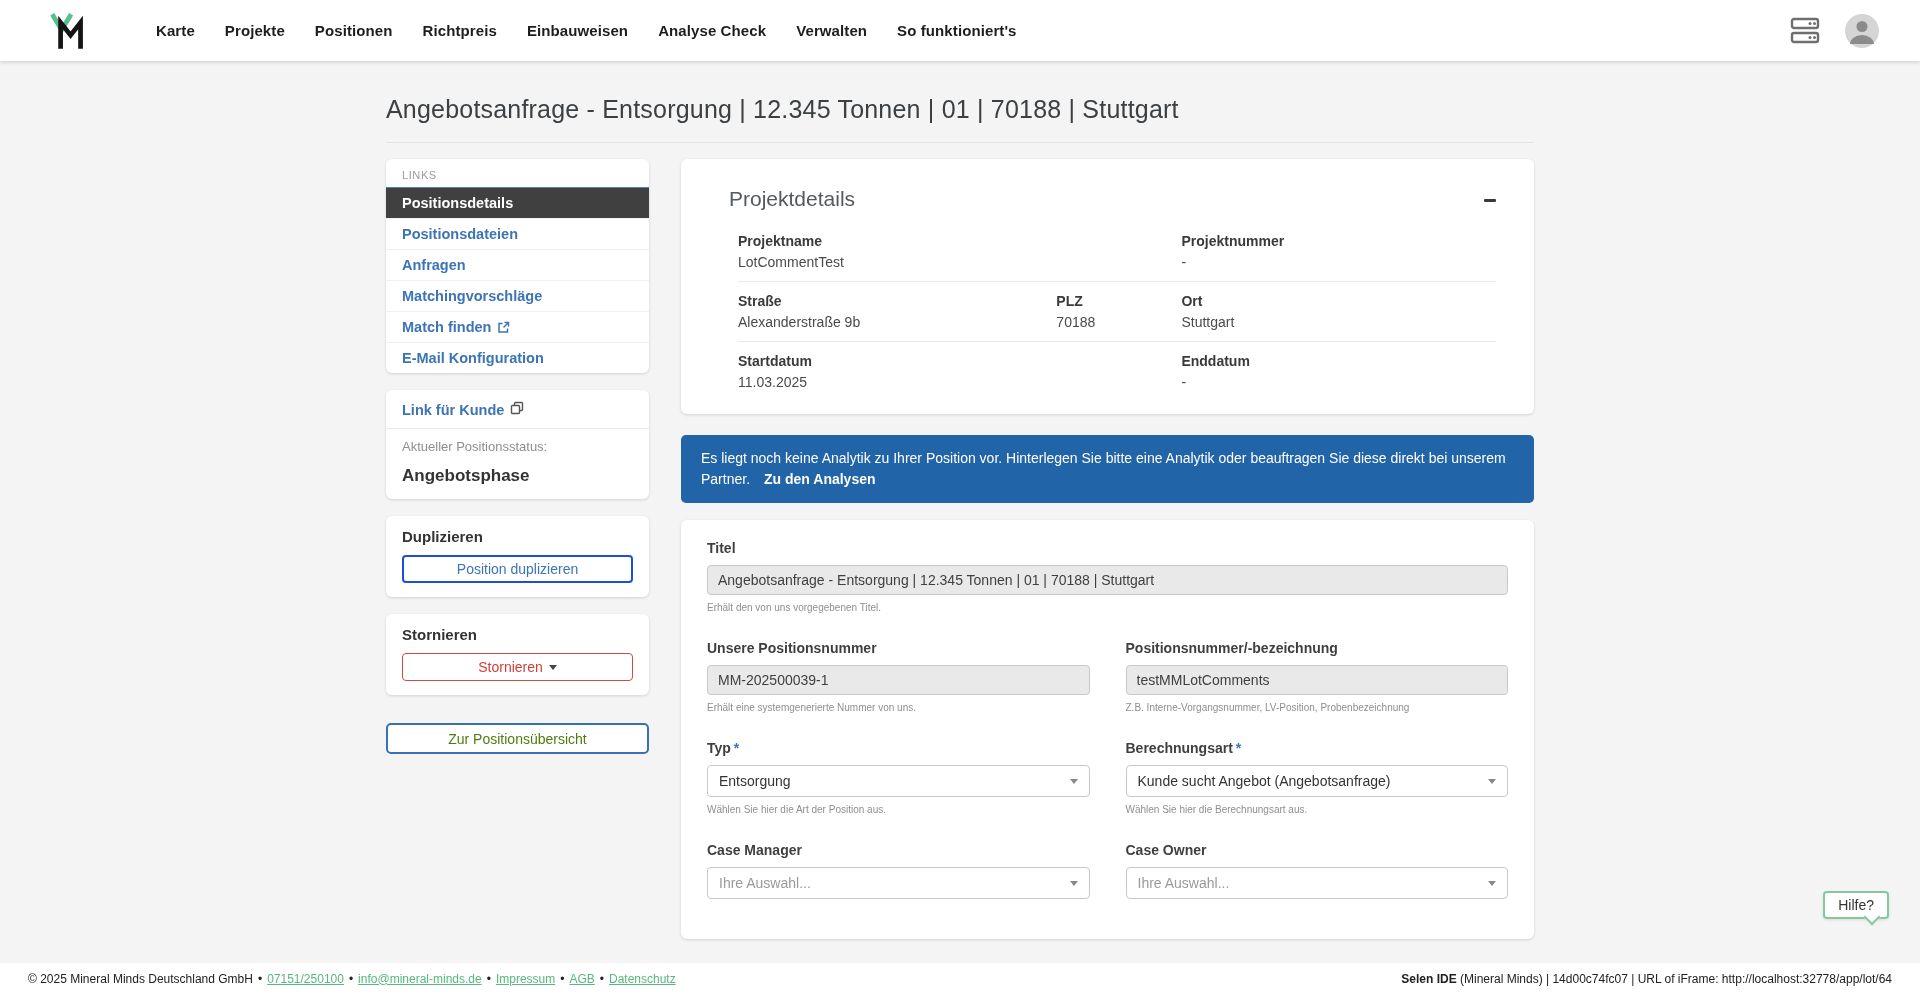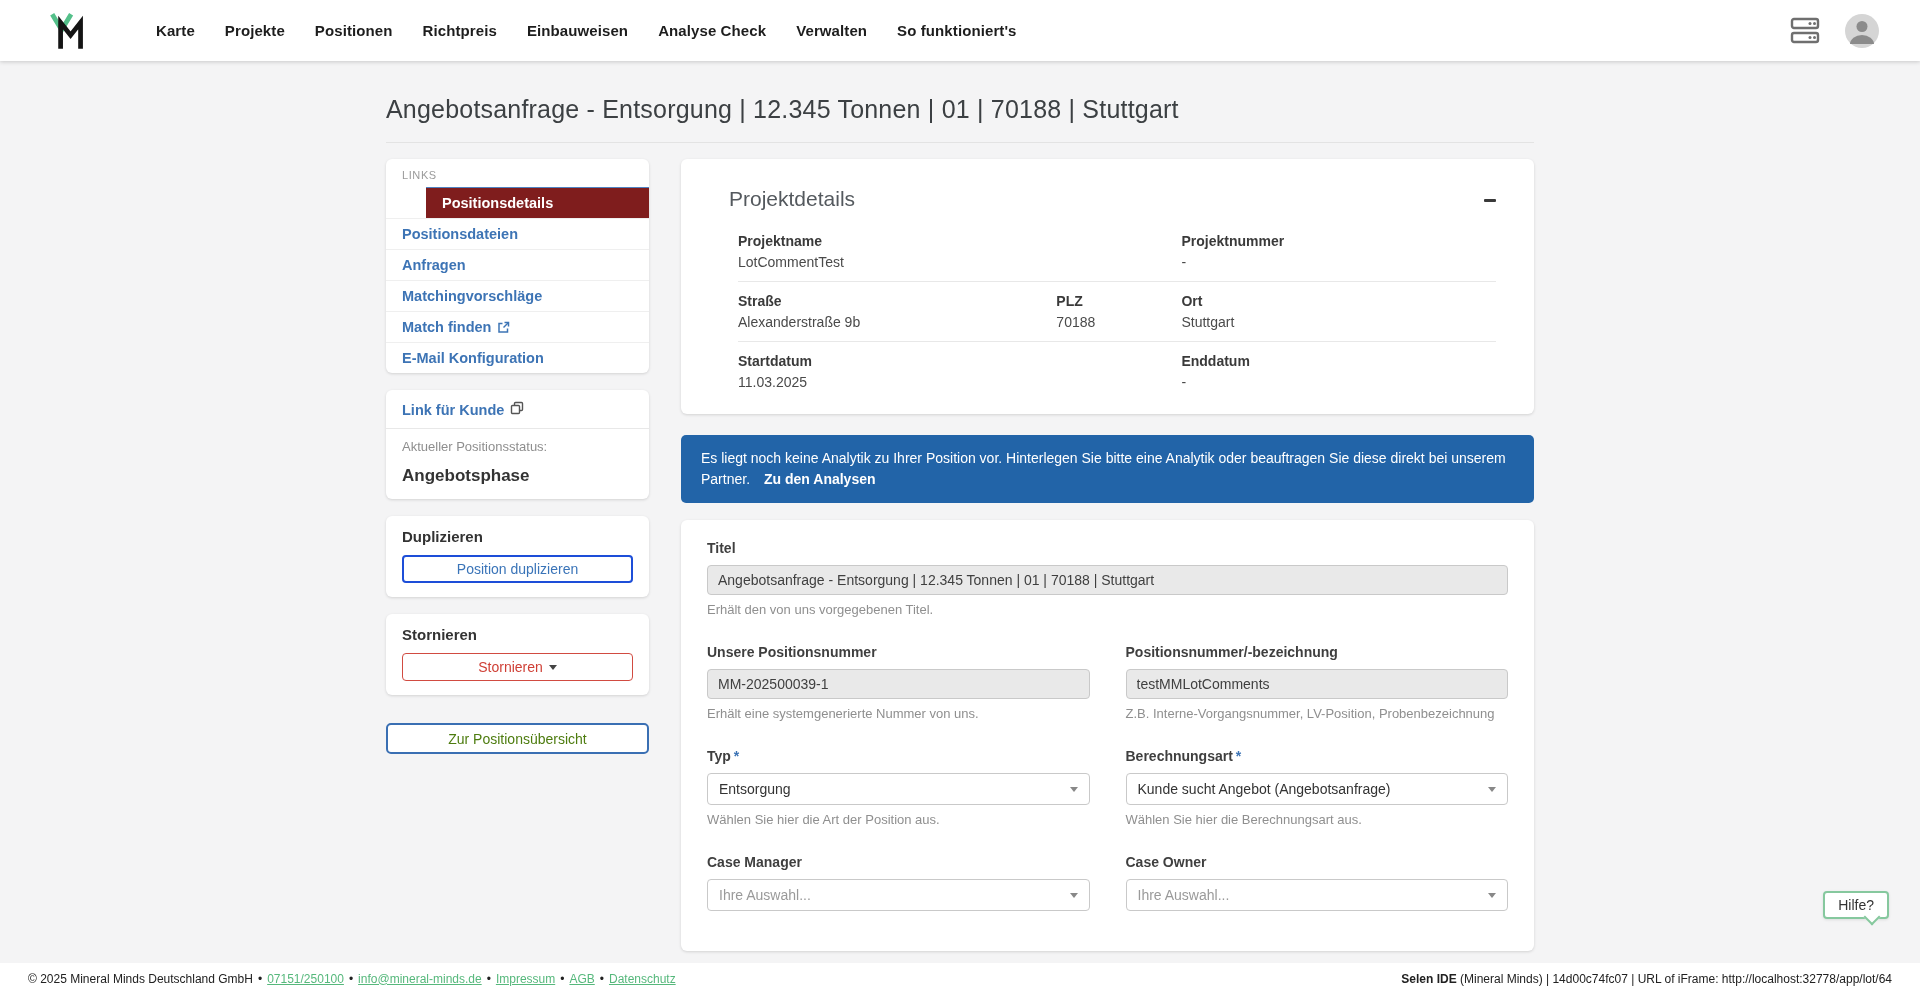--- a/index.html
+++ b/index.html
@@ -23,21 +23,21 @@
   .content { display:flex; gap:32px; align-items:flex-start; }
 
   .card { background:#fff; border-radius:6px; box-shadow:0 1px 3px rgba(0,0,0,.14); }
 
   
   .sidebar { width:263px; flex:0 0 263px; }
   .menu-card { overflow:hidden; }
   .links-header { font-size:11px; color:#9b9b9b; letter-spacing:.6px; padding:10px 16px 6px; font-weight:500; }
   .side-link { display:flex; align-items:center; gap:6px; padding:7px 16px; font-size:14.5px;
     font-weight:600; color:#3d74b5; border-top:1px solid #efefef; cursor:pointer; }
-  .side-link.active { background:#7f1d1d; color:#fff; border-top-color:#4e82c1;margin-left:40px; }
+  .side-link.active { background:#404040; color:#fff; border-top-color:#4e82c1; }
   .ext-icon { display:inline-flex; }
 
   .status-card { margin-top:17px; padding:11px 16px 13px; }
   .cust-link { color:#3d74b5; font-size:14.5px; font-weight:600; cursor:pointer; display:flex; align-items:center; gap:6px; }
   .status-divider { border:none; border-top:1px solid #e8e8e8; margin:10px -16px; }
   .status-label { font-size:13px; color:#8e8e8e; }
   .status-value { font-size:17px; font-weight:700; color:#333; margin-top:12px; }
 
   .action-card { margin-top:17px; padding:12px 16px 14px; }
   .action-title { font-size:15px; font-weight:700; color:#333; margin-bottom:10px; }
@@ -68,21 +68,21 @@
   .banner { margin-top:21px; background:#2264a8; color:#fff; border-radius:5px;
     padding:13px 20px; font-size:14px; line-height:1.5; }
   .banner-link { font-weight:700; margin-left:14px; cursor:pointer; white-space:nowrap; }
 
   .form-card { margin-top:17px; padding:20px 26px 40px; }
   .f-label { font-size:14px; font-weight:600; color:#3f3f3f; }
   .req { color:#3d74b5; margin-left:3px; font-weight:700; }
   .f-input { margin-top:9px; width:100%; height:30px; background:#e9e9e9; border:1px solid #c9c9c9;
     border-radius:4px; padding:0 10px; font-size:14px; color:#3f3f3f;
     font-family:"Liberation Sans", sans-serif; }
-  .f-help { margin-top:7px; font-size:13px; color:#8f8f8f; }
+  .f-help { margin-top:7px; font-size:10px; color:#8f8f8f; }
   .f-row { display:grid; grid-template-columns:1fr 1fr; column-gap:36px; margin-top:27px; }
   .selectbox { margin-top:9px; height:32px; background:#fff; border:1px solid #c9c9c9; border-radius:4px;
     display:flex; align-items:center; justify-content:space-between; padding:0 11px; cursor:pointer;gap:32px; }
   .select-text { font-size:14px; color:#333; }
   .select-text.placeholder { color:#9a9a9a; }
   .select-caret { border-top-color:#888; }
 
   
   .help-bubble { position:fixed; right:31px; bottom:75px; background:#fff; border:2px solid #86c89e;
     border-radius:4px; padding:4px 13px; font-size:14px; color:#333; cursor:pointer; z-index:20;

